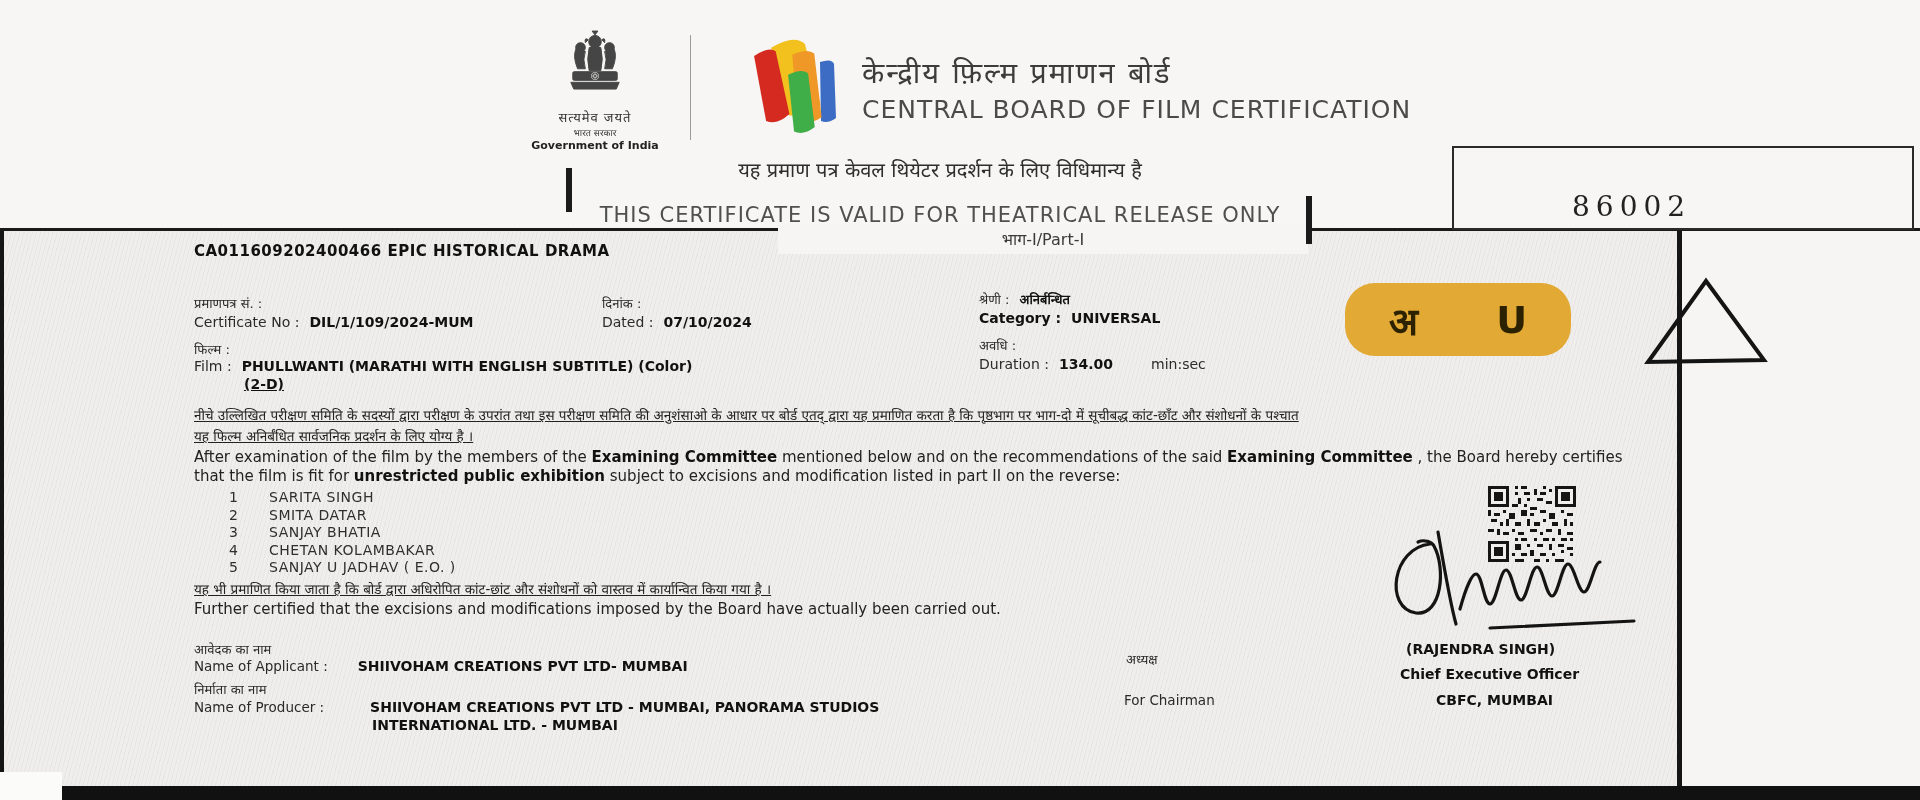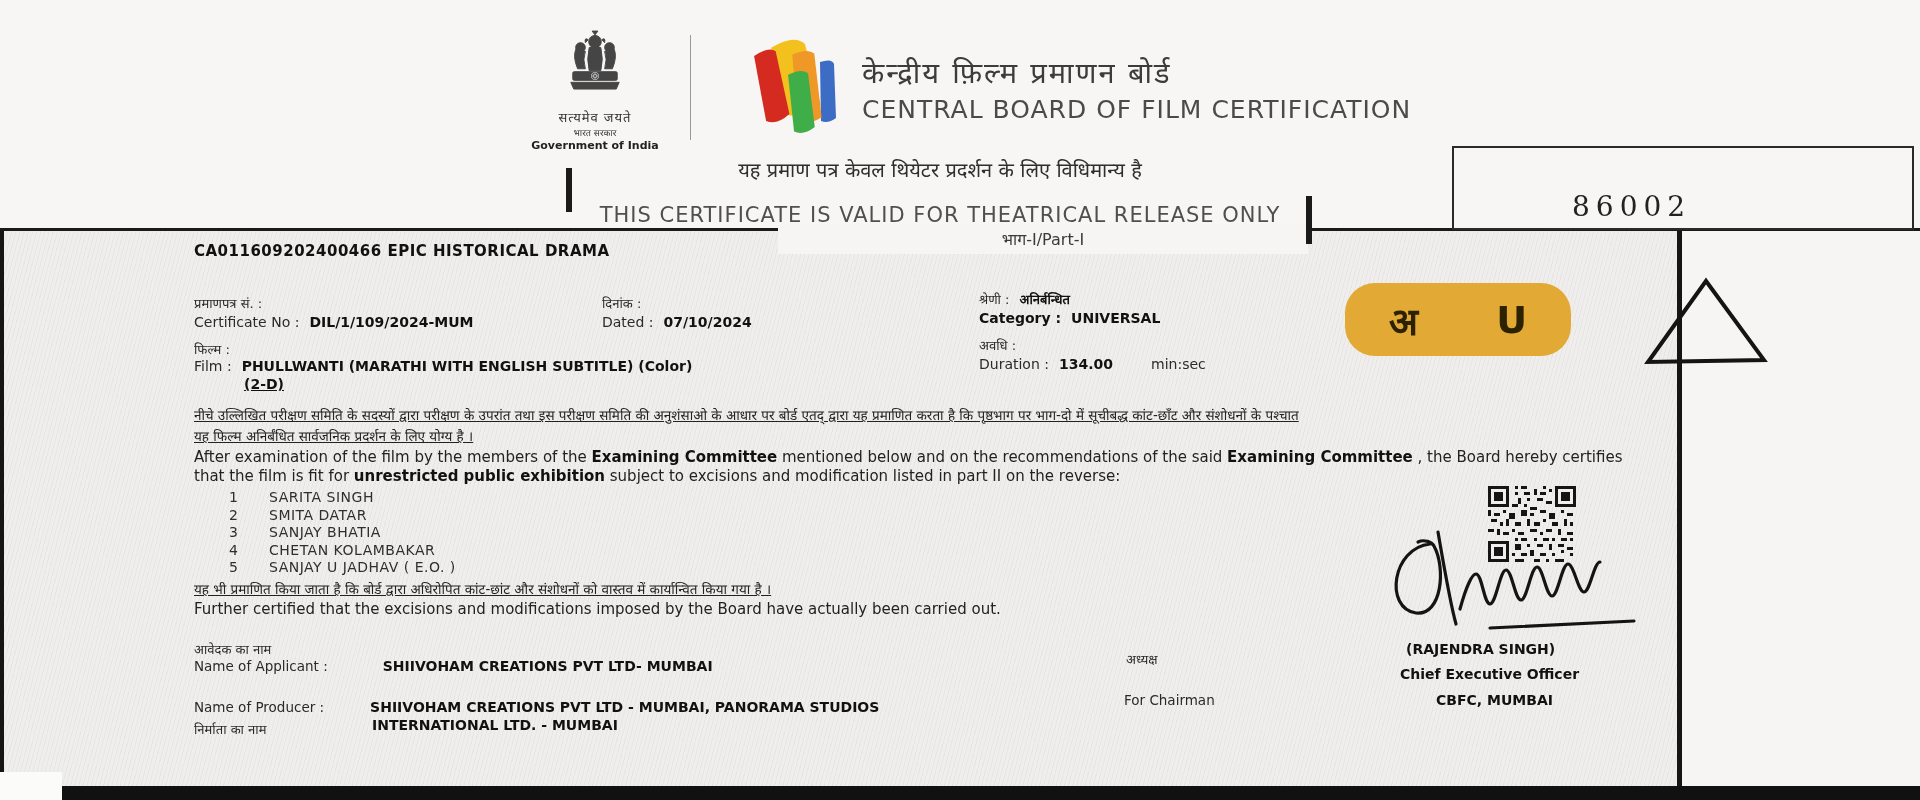--- a/index.html
+++ b/index.html
@@ -191,23 +191,23 @@
     <div class="member-row" style="left:225px; top:296px;"><span class="no">3</span><span>SANJAY BHATIA</span></div>
     <div class="member-row" style="left:225px; top:314px;"><span class="no">4</span><span>CHETAN KOLAMBAKAR</span></div>
     <div class="member-row" style="left:225px; top:331px;"><span class="no">5</span><span>SANJAY U JADHAV ( E.O. )</span></div>
 
     <div class="abs para-hi" style="left:190px; top:352px;">यह भी प्रमाणित किया जाता है कि बोर्ड द्वारा अधिरोपित कांट-छांट और संशोधनों  को वास्तव में कार्यान्वित किया गया है ।</div>
     <div class="abs para-en" style="left:190px; top:372px;">Further certified that the excisions and modifications imposed by the Board have actually been carried out.</div>
 
     <div class="abs lbl" style="left:190px; top:412px;">आवेदक का नाम</div>
     <div class="abs row" style="left:190px; top:430px;">
       <span class="foot-n">Name of Applicant :</span>
-      <span class="foot-b" style="margin-left:45px;">SHIIVOHAM CREATIONS PVT LTD- MUMBAI</span>
-    </div>
-    <div class="abs lbl" style="left:190px; top:452px;margin-top:40px;">निर्माता का नाम</div>
+      <span class="foot-b" style="margin-left:20px;">SHIIVOHAM CREATIONS PVT LTD- MUMBAI</span>
+    </div>
+    <div class="abs lbl" style="left:190px; top:452px;">निर्माता का नाम</div>
     <div class="abs row" style="left:190px; top:471px;">
       <span class="foot-n">Name of Producer :</span>
       <span class="foot-b" style="margin-left:36px;">SHIIVOHAM CREATIONS PVT LTD - MUMBAI, PANORAMA STUDIOS</span>
     </div>
     <div class="abs foot-b" style="left:368px; top:489px;">INTERNATIONAL LTD. - MUMBAI</div>
 
     <div class="abs lbl" style="left:1122px; top:422px;">अध्यक्ष</div>
     <div class="abs foot-n" style="left:1120px; top:464px;">For Chairman</div>
 
     <div class="abs foot-b" style="left:1402px; top:413px;">(RAJENDRA SINGH)</div>

